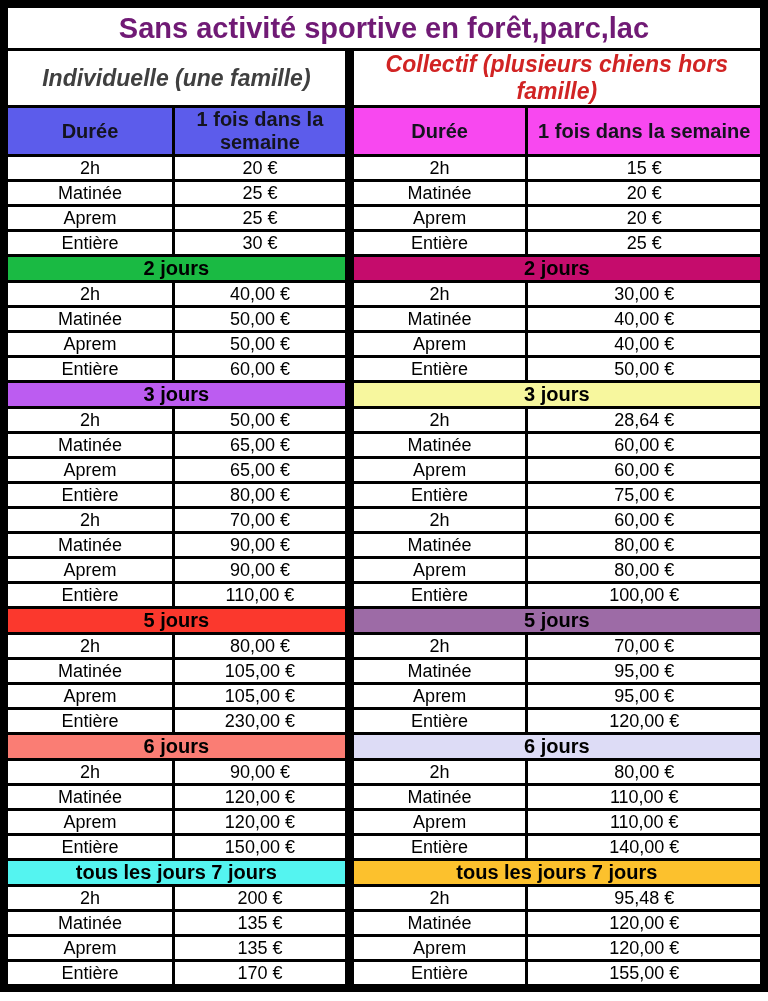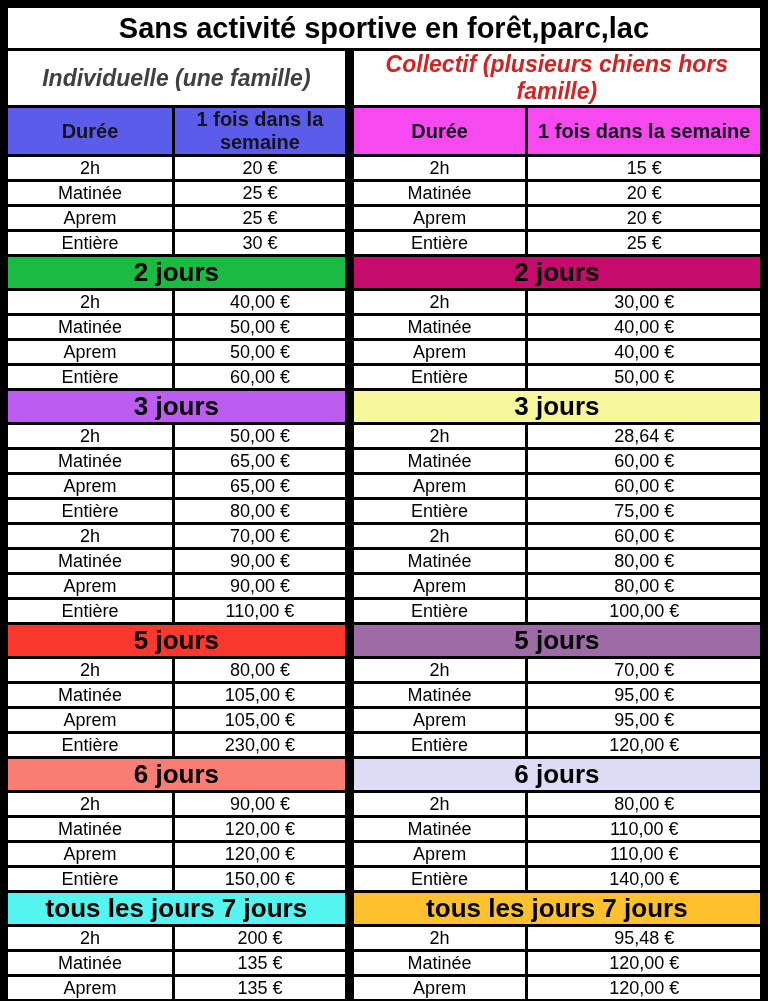--- a/index.html
+++ b/index.html
@@ -45,21 +45,21 @@
   }
   td.colhead-cell {
     height: 46px;
     font-size: 20px;
     font-weight: bold;
     line-height: 1.15;
     color: #14141e;
   }
   td.banner-cell {
     height: 22px;
-    font-size: 26px;
+    font-size: 20px;
     font-weight: bold;
     color: #000;
   }
   td.data-cell {
     height: 22px;
     font-size: 18px;
     font-weight: normal;
   }
 </style>
 </head>
@@ -67,21 +67,21 @@
 
 <table class="price-table">
   <colgroup>
     <col style="width:166px">
     <col style="width:172px">
     <col style="width:174px">
     <col style="width:232px">
   </colgroup>
   <tbody>
     <tr>
-      <td colspan="4" class="title-cell" style="color: #000000;">Sans activité sportive en forêt,parc,lac</td>
+      <td colspan="4" class="title-cell" style="color: #701a75;">Sans activité sportive en forêt,parc,lac</td>
     </tr>
     <tr>
       <td colspan="2" class="cat-cell" style="color: #404040;">Individuelle (une famille)</td>
       <td colspan="2" class="cat-cell mid" style="color: rgb(209, 36, 36);">Collectif (plusieurs chiens hors famille)</td>
     </tr>
     <tr>
       <td class="colhead-cell ch-ind" style="background: rgb(92, 92, 235);">Durée</td>
       <td class="colhead-cell ch-ind" style="background: rgb(92, 92, 235);">1 fois dans la semaine</td>
       <td class="colhead-cell ch-col mid" style="background: rgb(248, 72, 240);">Durée</td>
       <td class="colhead-cell ch-col" style="background: rgb(248, 72, 240);">1 fois dans la semaine</td>

